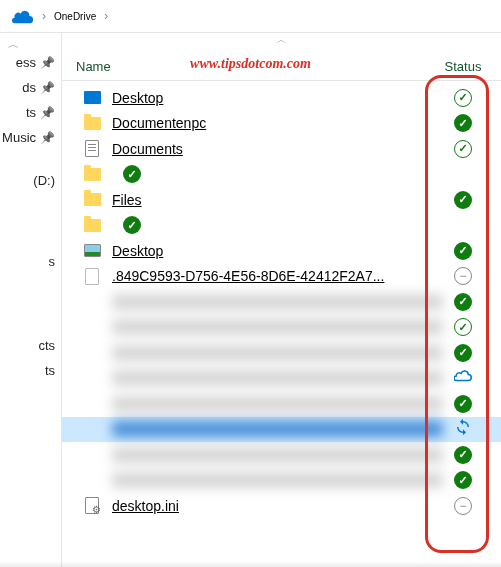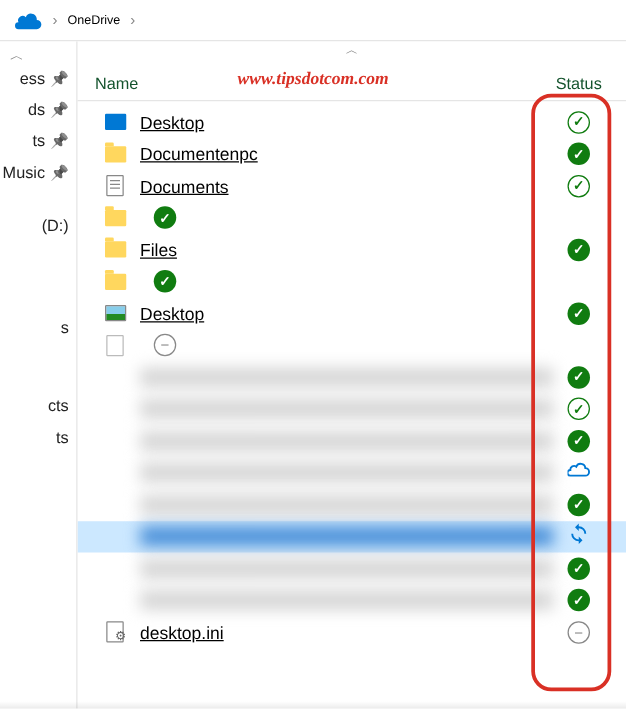--- a/index.html
+++ b/index.html
@@ -96,21 +96,21 @@
           <div class="sidebar-item">
             <span>Music</span>
             <span class="pin" style="filter: grayscale(1);">📌</span>
           </div>
           <div class="sidebar-item" style="margin-top: 18px;">
             <span>(D:)</span>
           </div>
           <div class="sidebar-item" style="margin-top: 56px;">
             <span>s</span>
           </div>
-          <div class="sidebar-item" style="margin-top: 38px;">
+          <div class="sidebar-item" style="margin-top: 59px;">
             <span>cts</span>
           </div>
           <div class="sidebar-item">
             <span>ts</span>
           </div>
         </div>
     </div>
 
     <div class="main">
       <div class="header-caret">︿</div>
@@ -178,20 +178,21 @@
             </span>
             <span class="file-name">Desktop</span>
             <span class="file-status">
               <span class="st-badge st-synced">✓</span>
             </span>
           </div>
           <div class="file-row">
             <span class="file-icon">
               <span class="blankfile-icon"></span>
             </span>
+            <span class="file-name">.849C9593-D756-4E56-8D6E-42412F2A7...</span>
             <span class="file-status">
               <span class="st-badge st-excluded">−</span>
             </span>
           </div>
           <div class="file-row blurred-row">
             <span class="file-icon">
               <span></span>
             </span>
             <span class="file-name">hidden-1</span>
             <span class="file-status">

